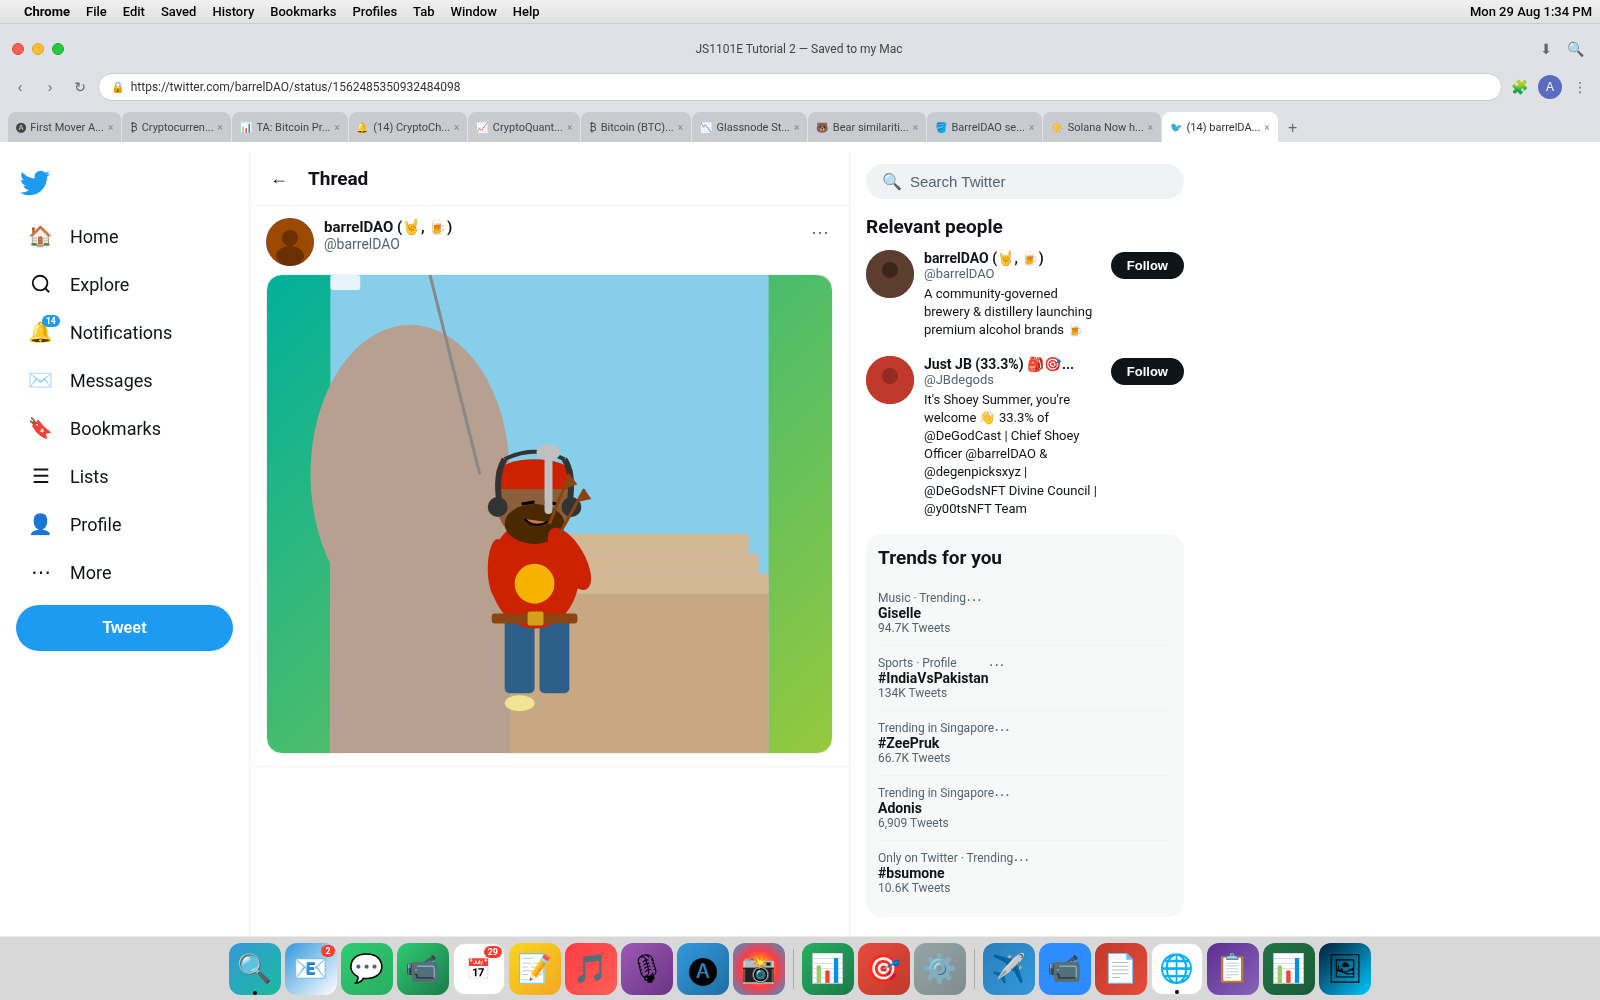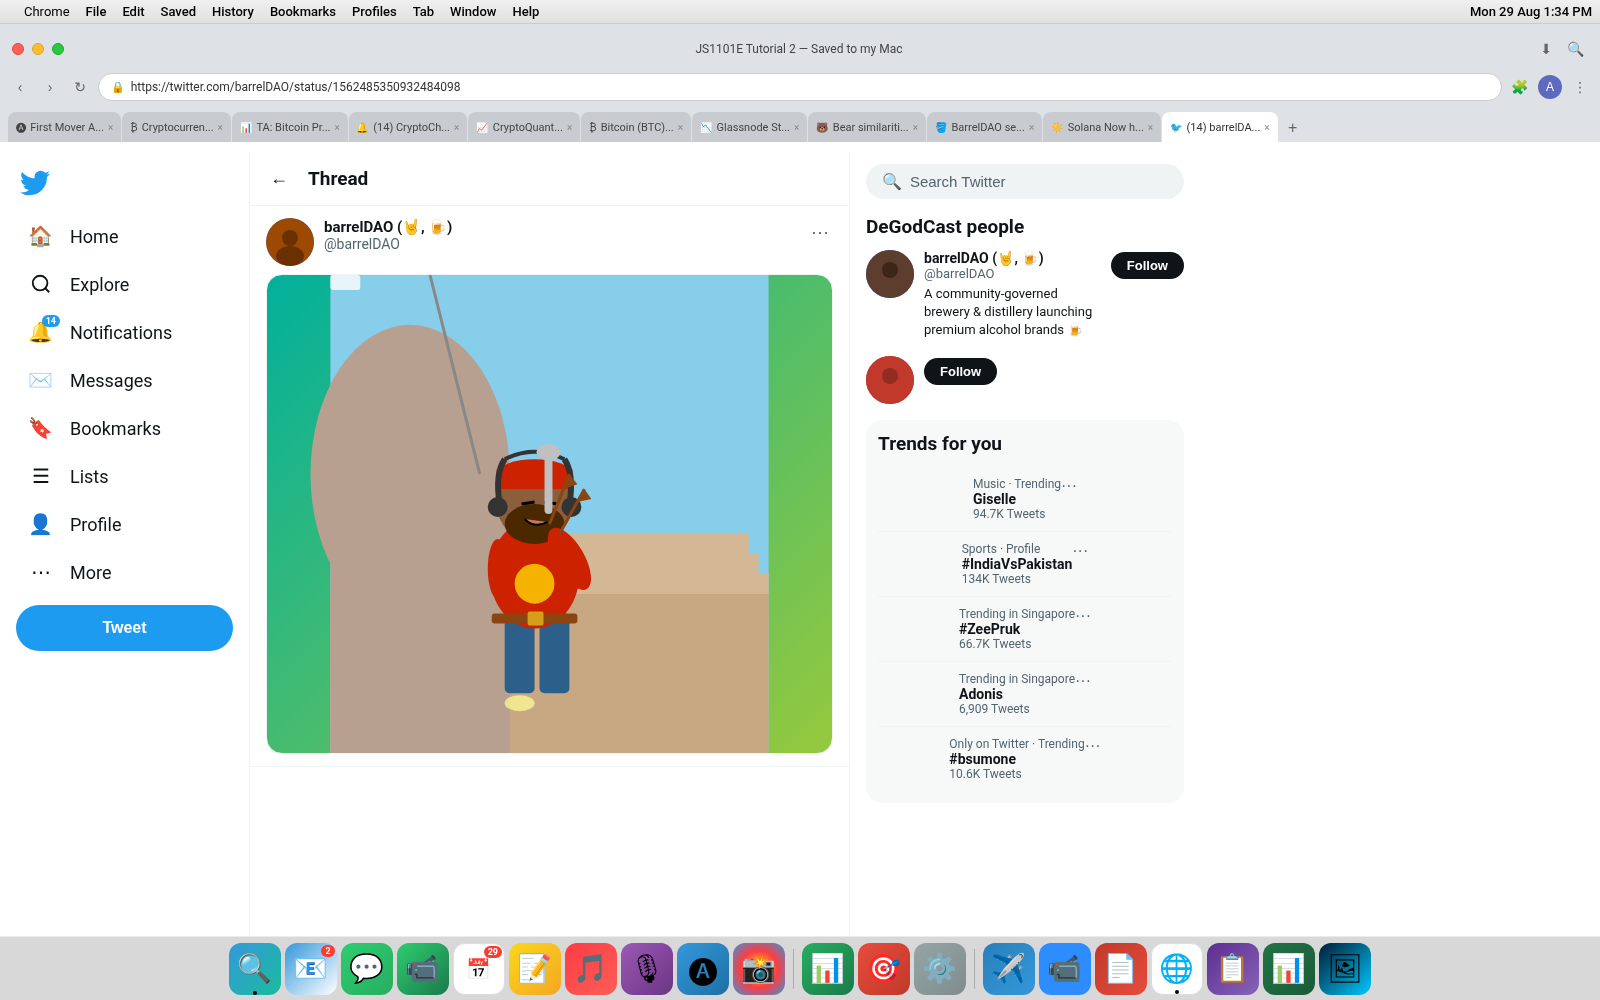--- a/index.html
+++ b/index.html
@@ -17,21 +17,21 @@
       gap: 16px;
       border-bottom: 1px solid #ccc;
       position: fixed;
       top: 0;
       left: 0;
       right: 0;
       z-index: 1000;
     }
     .mac-menubar .apple-icon { font-size: 15px; }
     .mac-menubar span { cursor: default; color: #000; }
-    .mac-menubar span.active { font-weight: 400; }
+    .mac-menubar span.active { font-weight: 700; }
 
     
     .browser-chrome {
       position: fixed;
       top: 24px;
       left: 0;
       right: 0;
       z-index: 999;
       background: #dee1e6;
     }
@@ -448,21 +448,21 @@
       background: #f7f9f9;
       border-radius: 16px;
       padding: 12px;
       margin-top: 16px;
     }
     .trend-item {
       padding: 10px 0;
       border-bottom: 1px solid #eff3f4;
       cursor: pointer;
       display: flex;
-      justify-content: center;
+      justify-content: flex-start;
       align-items: flex-start;
     }
     .trend-item:last-child { border-bottom: none; }
     .trend-category { font-size: 12px; color: #536471; }
     .trend-name { font-size: 14px; font-weight: 700; color: #0f1419; }
     .trend-count { font-size: 12px; color: #536471; }
     .trend-more-btn {
       background: transparent;
       border: none;
       cursor: pointer;
@@ -814,21 +814,21 @@
   </div>
 
   <div class="right-sidebar">
 
     <div class="search-bar">
       <span class="search-icon">🔍</span>
       <input class="search-input" type="text" placeholder="Search Twitter" style="">
     </div>
 
     <div>
-      <div class="section-title">DeGodCast people</div>
+      <div class="section-title">Relevant people</div>
 
       <div class="relevant-people-card">
         <div class="person-avatar">
           <svg viewBox="0 0 48 48" width="48" height="48">
             <circle cx="24" cy="24" r="24" fill="#5c3d2e"></circle>
             <circle cx="24" cy="20" r="8" fill="#3d2517"></circle>
           </svg>
         </div>
         <div class="person-info">
           <div class="person-name">barrelDAO (🤘, 🍺)</div>
@@ -838,20 +838,25 @@
         <button class="follow-btn">Follow</button>
       </div>
 
       <div class="relevant-people-card">
         <div class="person-avatar" style="background: linear-gradient(135deg, #c0392b, #8e44ad);">
           <svg viewBox="0 0 48 48" width="48" height="48">
             <circle cx="24" cy="24" r="24" fill="#c0392b"></circle>
             <circle cx="24" cy="20" r="8" fill="#922b21"></circle>
           </svg>
         </div>
+        <div class="person-info">
+          <div class="person-name">Just JB (33.3%) 🎒🎯...</div>
+          <div class="person-handle">@JBdegods</div>
+          <div class="person-bio">It's Shoey Summer, you're welcome 👋 33.3% of @DeGodCast | Chief Shoey Officer @barrelDAO &amp; @degenpicksxyz | @DeGodsNFT Divine Council | @y00tsNFT Team</div>
+        </div>
         <button class="follow-btn">Follow</button>
       </div>
     </div>
 
     <div class="trends-section">
       <div class="section-title">Trends for you</div>
 
       <div class="trend-item">
         <div>
           <div class="trend-category">Music · Trending</div>

